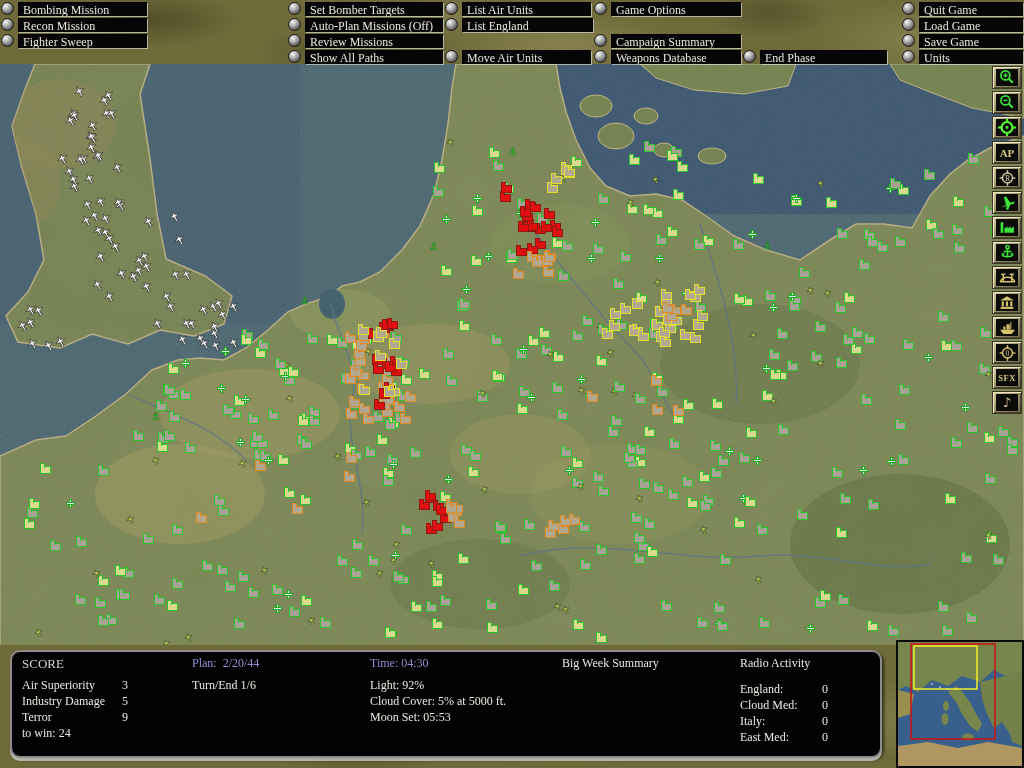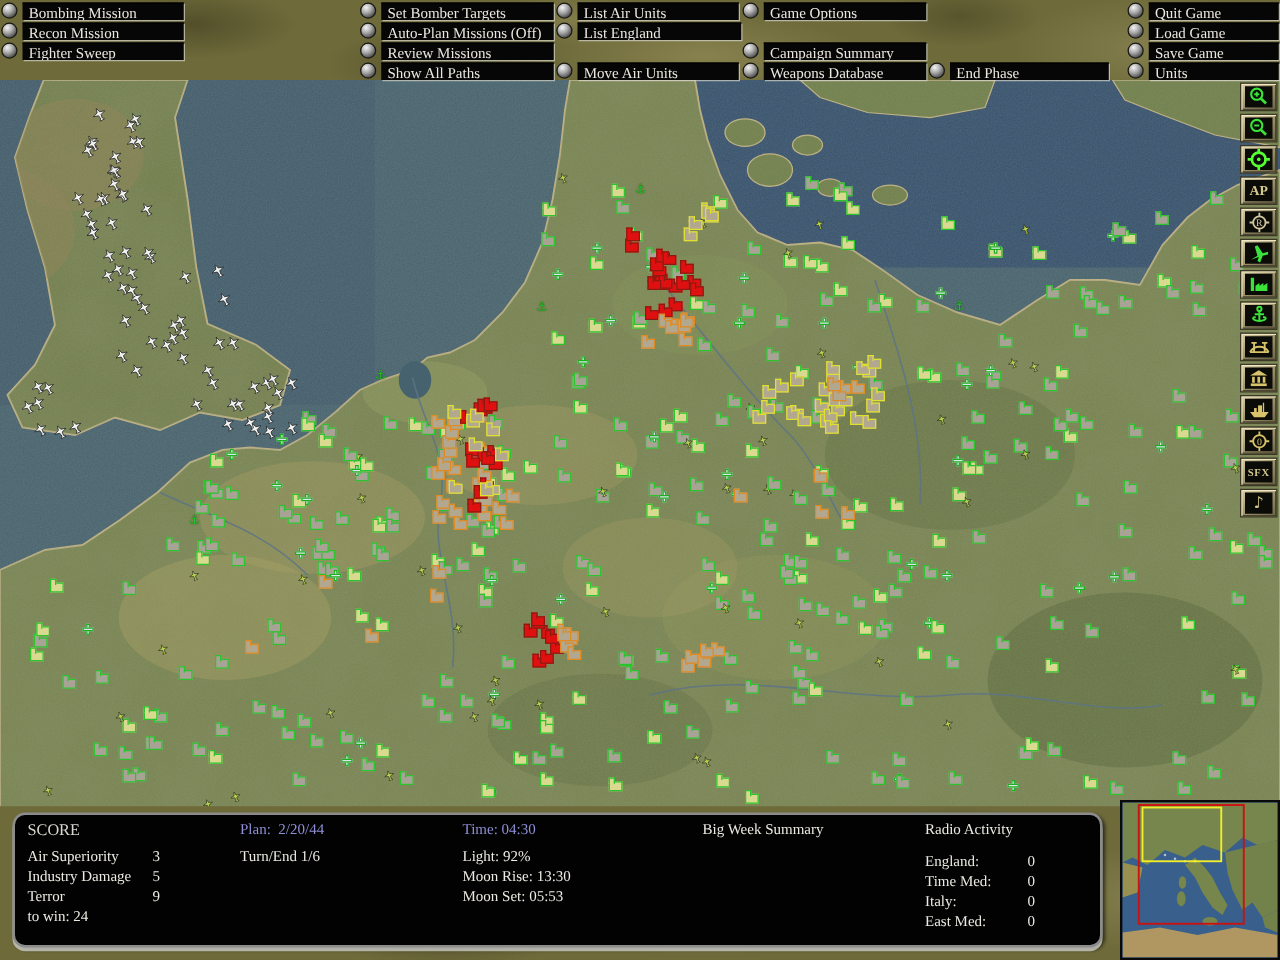--- a/index.html
+++ b/index.html
@@ -1447,30 +1447,30 @@
       <span>2/20/44</span>
     </div>
     <div class="p-abs" style="left:180px;top:26px;">Turn/End  1/6</div>
 
     <div class="p-abs blue" style="left:358px;top:4px;">
       <span>Time:</span>
       <span>04:30</span>
     </div>
     <div class="p-abs" style="left:358px;top:26px;width:200px;" id="time-rows">
         <div class="p-row">Light:  92%</div>
-        <div class="p-row">Moon Rise: 13:30</div>
+        <div class="p-row">Cloud Cover:  5% at 5000 ft.</div>
         <div class="p-row">Moon Set:  05:53</div>
       </div>
 
     <div class="p-abs" style="left:550px;top:4px;">Big Week Summary</div>
 
     <div class="p-abs" style="left:728px;top:4px;">Radio Activity</div>
     <div class="p-abs" style="left:728px;top:30px;width:140px;" id="radio-rows">
         <div class="p-row"><span>England:</span><span class="p-val" style="left: 82px;">0</span></div>
-        <div class="p-row"><span>Time Med:</span><span class="p-val" style="left: 82px;">0</span></div>
+        <div class="p-row"><span>Cloud Med:</span><span class="p-val" style="left: 82px;">0</span></div>
         <div class="p-row"><span>Italy:</span><span class="p-val" style="left: 82px;">0</span></div>
         <div class="p-row"><span>East Med:</span><span class="p-val" style="left: 82px;">0</span></div>
       </div>
   </div>
 
   <div id="minimap">
     <svg width="124" height="124" viewBox="0 0 124 124">
       <rect x="0" y="0" width="124" height="124" fill="#39608c"></rect>
       <path d="M0,0 H124 V30 L108,34 L96,28 L82,40 L64,34 L50,44 L34,38 L20,50 L8,44 L0,48 Z" fill="#76864c"></path>
       <path d="M0,48 L16,52 L12,72 L0,76 Z" fill="#99904f"></path>

